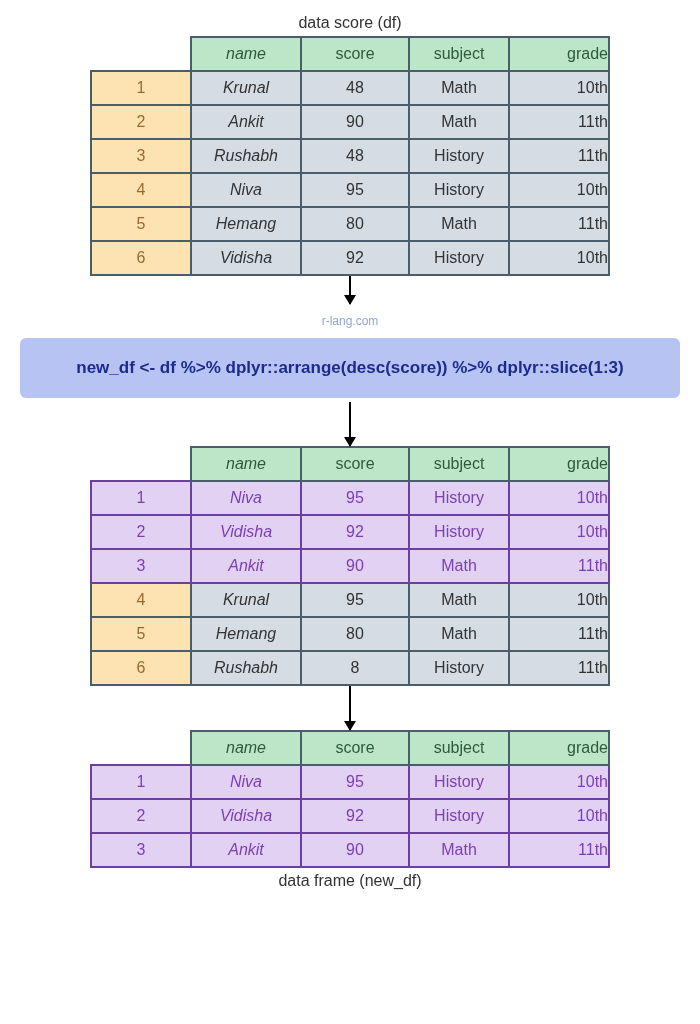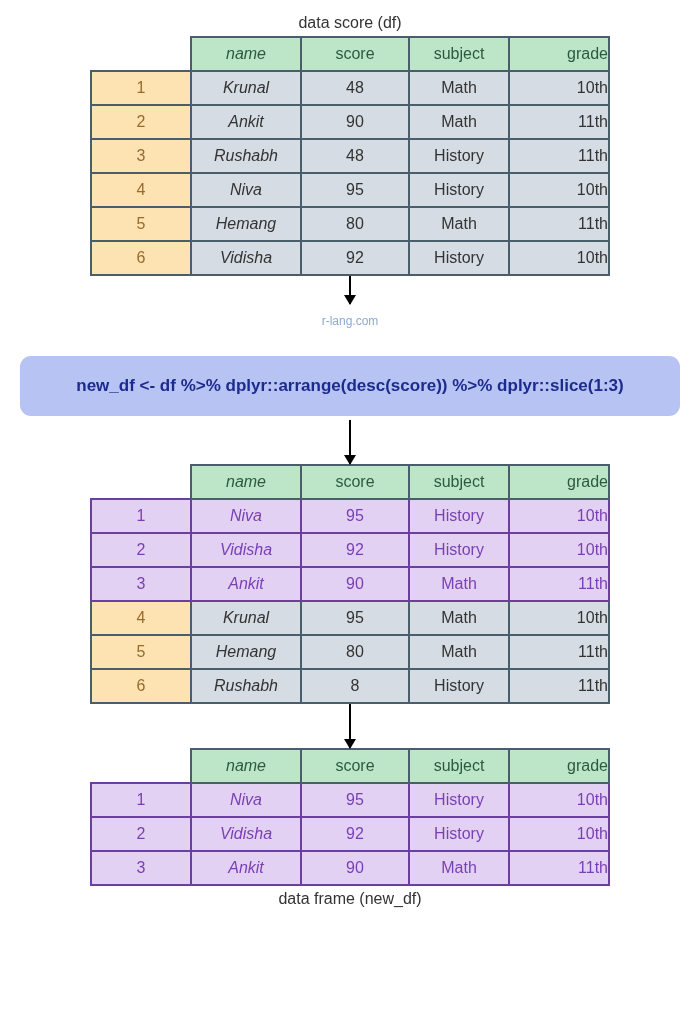--- a/index.html
+++ b/index.html
@@ -76,25 +76,25 @@
   .watermark {
     font-size: 12px;
     color: #8ea8d4;
     margin: 10px 12px 4px;
   }
   .code-card {
     background: #b7c3f2;
     color: #1b2b8e;
     font-weight: 700;
     font-size: 17px;
-    border-radius: 11px;
+    border-radius: 6px;
     padding: 20px 18px;
     width: 660px;
     text-align: center;
-    margin: 24px 0 4px;
+    margin: 6px 0 4px;
   }
 </style>
 </head>
 <body>
 
 <div class="title-top">data score (df)</div>
 
 <div class="table-wrap">
   <table>
     <tbody>

